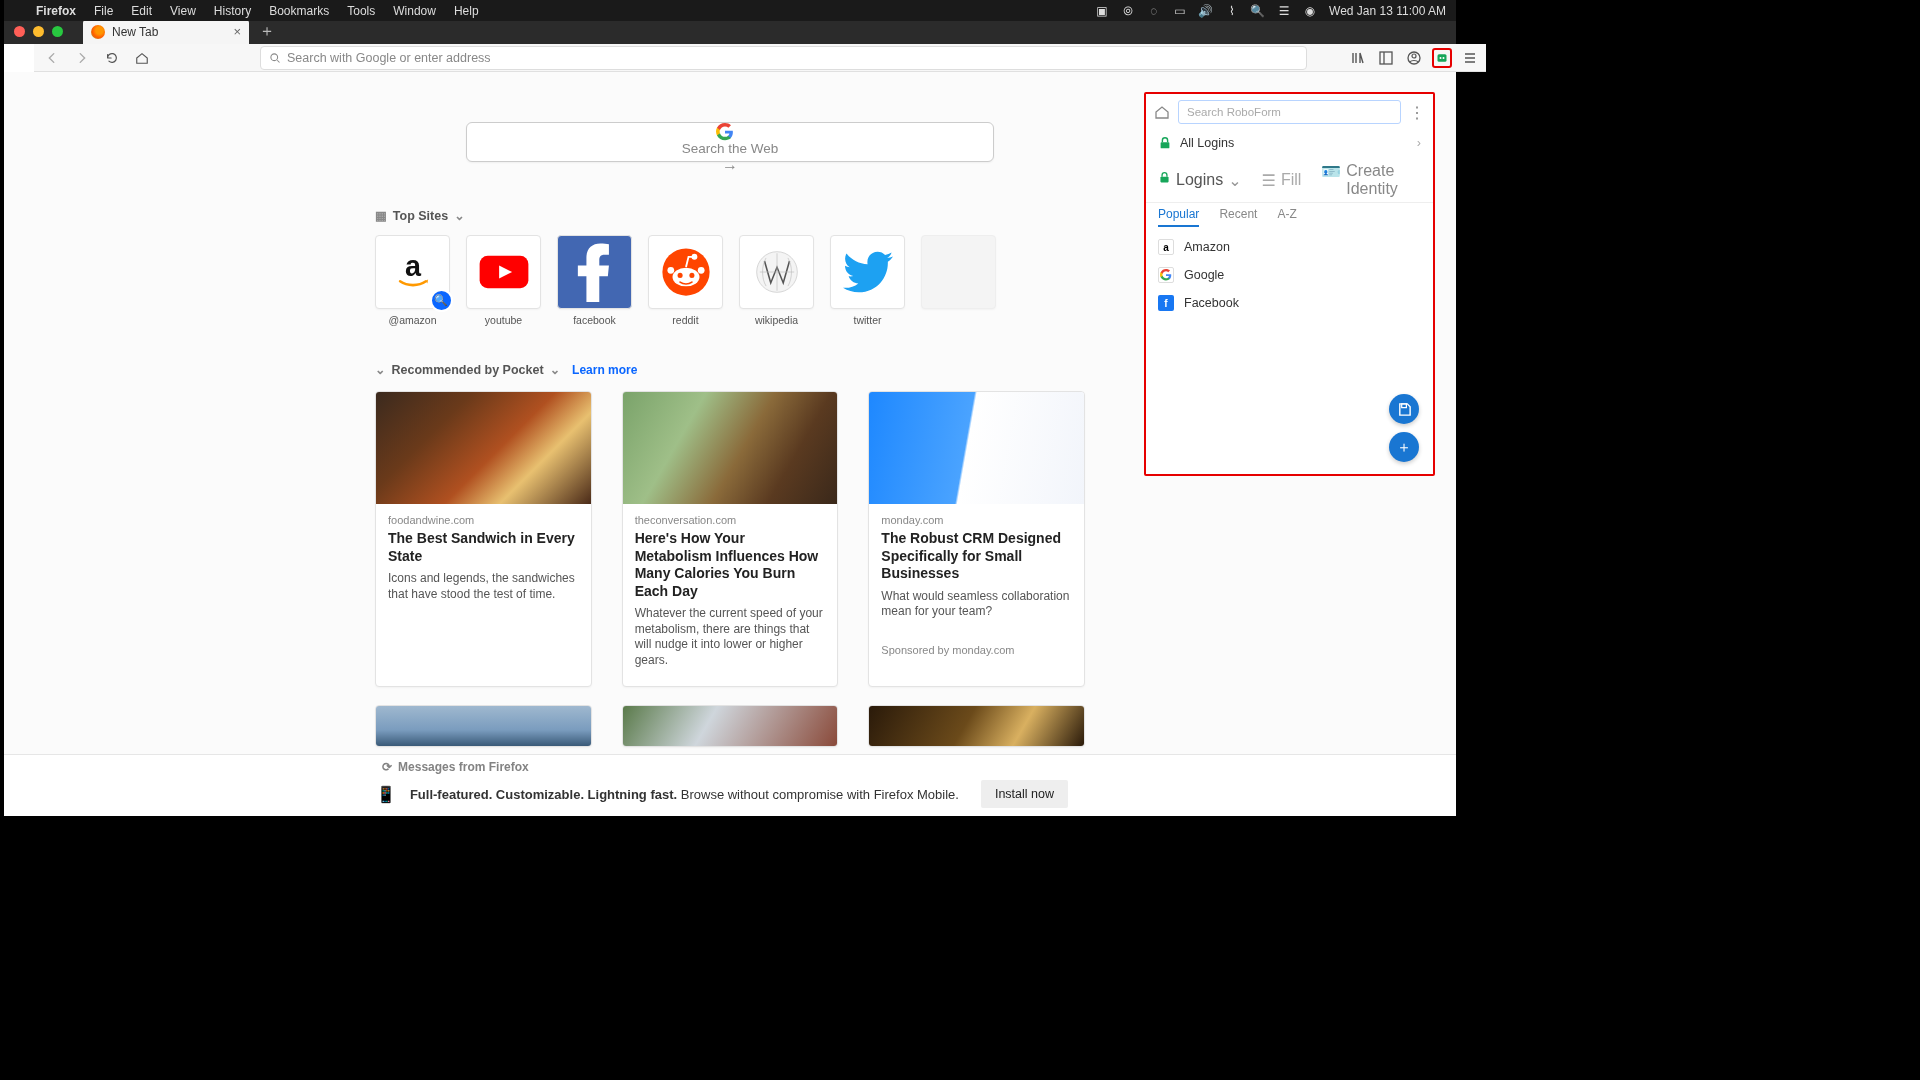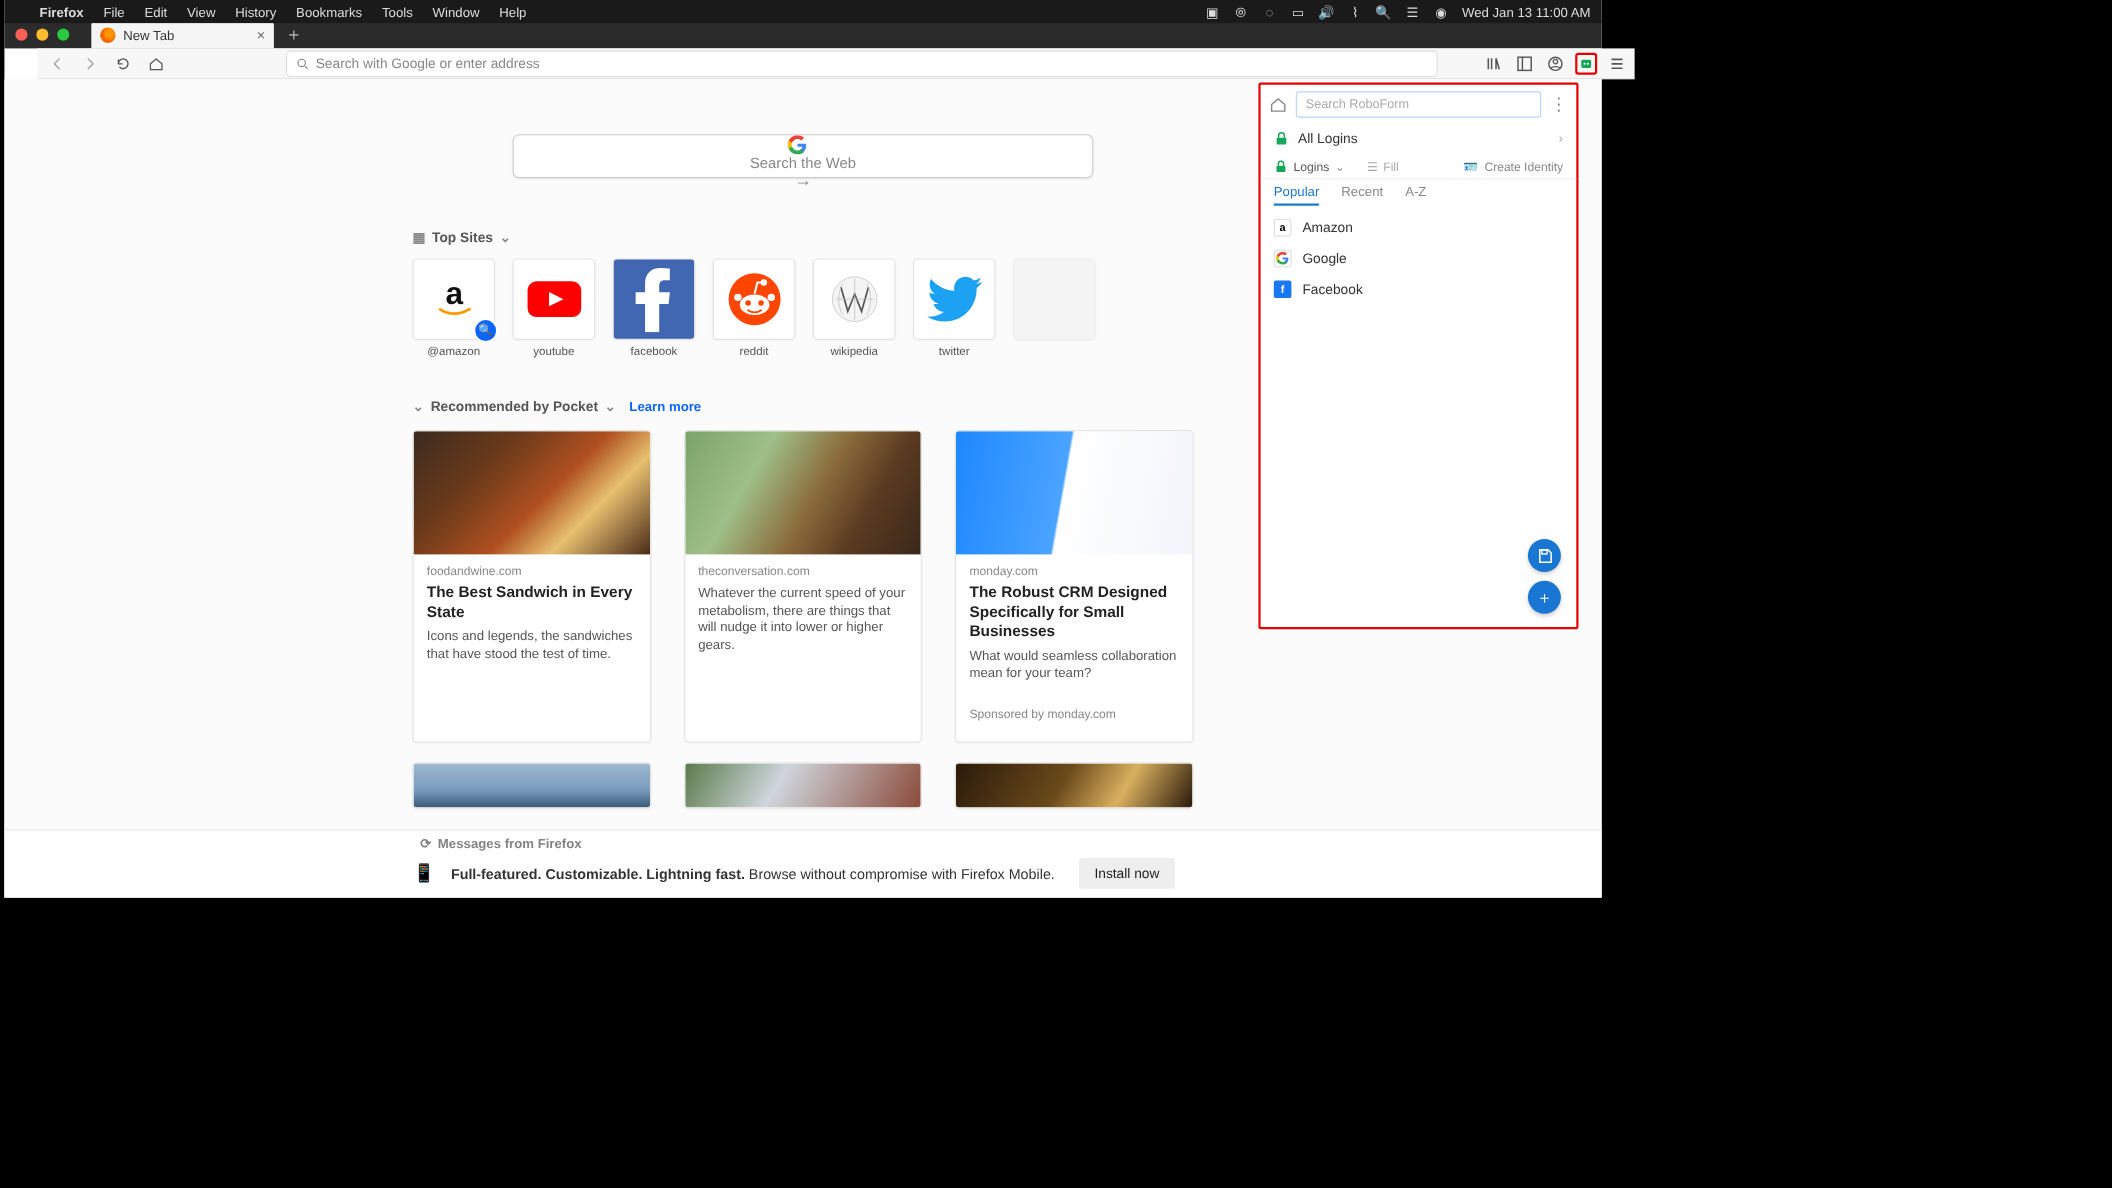--- a/index.html
+++ b/index.html
@@ -62,26 +62,26 @@
 .row2 { display: flex; gap: 30px; margin-top: 18px; }
 .row2 .card .img { height: 40px; }
 
 .msgbar { position: absolute; left: 0; right: 0; bottom: 0; height: 62px; background: #fff; border-top: 1px solid #e6e6e6; }
 .msg-hdr { font-size: 12px; color: #838383; font-weight: 600; padding: 5px 0 0 378px; display: flex; align-items: center; gap: 6px; }
 .msg-body { display: flex; align-items: center; gap: 14px; padding: 6px 0 0 372px; }
 .msg-body .txt { font-size: 13px; color: #333; }
 .msg-body .btn { background: #eee; border: none; padding: 7px 14px; font-size: 12.5px; color: #222; border-radius: 2px; cursor: pointer; margin-left: 8px; }
 
 
-.roboform { position: absolute; left: 1140px; top: 75px; width: 291px; height: 497px; background: #fff; border: 2px solid #e60000; border-radius: 2px; z-index: 50; }
+.roboform { position: absolute; left: 1140px; top: 92px; width: 291px; height: 384px; background: #fff; border: 2px solid #e60000; border-radius: 2px; z-index: 50; }
 .rf-top { display: flex; align-items: center; padding: 6px 8px; gap: 8px; }
 .rf-search { flex: 1; border: 1px solid #b8d4ff; border-radius: 3px; height: 24px; font-size: 11.5px; color: #aaa; padding: 0 8px; display: flex; align-items: center; }
 .rf-row { display: flex; align-items: center; padding: 6px 12px; font-size: 12.5px; color: #333; gap: 8px; cursor: pointer; }
 .rf-sub { display: flex; align-items: center; padding: 6px 12px 4px 12px; border-bottom: 1px solid #eee; gap: 20px; }
-.rf-sub .it { display: flex; align-items: center; gap: 5px; font-size: 11px; color: #555; cursor: pointer; }
+.rf-sub .it { display: flex; align-items: flex-start; gap: 5px; font-size: 16px; color: #555; cursor: pointer; }
 .rf-tabs { display: flex; gap: 20px; padding: 4px 12px 0 12px; font-size: 12px; color: #888; }
 .rf-tabs .active { color: #1976d2; border-bottom: 2px solid #1976d2; padding-bottom: 4px; }
 .rf-item { display: flex; align-items: center; padding: 6px 12px; gap: 10px; font-size: 12.5px; color: #333; cursor: pointer; }
 .rf-ficon { width: 16px; height: 16px; border-radius: 2px; display: inline-flex; align-items: center; justify-content: center; font-size: 10px; color: #fff; }
 .rf-fab { position: absolute; right: 14px; width: 30px; height: 30px; border-radius: 50%; background: #1976d2; color: #fff; display: flex; align-items: center; justify-content: center; font-size: 15px; cursor: pointer; box-shadow: 0 2px 4px rgba(0,0,0,0.2); }
 
 .learn { color: #0a66ff; font-size: 12px; margin-left: 6px; cursor: pointer; }
 
 svg { display: block; }
 </style>
@@ -296,20 +296,21 @@
           <div class="body">
             <div class="src">foodandwine.com</div>
             <div class="title">The Best Sandwich in Every State</div>
             <div class="desc">Icons and legends, the sandwiches that have stood the test of time.</div>
           </div>
         </div>
         <div class="card">
           <div class="img" style="background:linear-gradient(120deg,#7aa36a 0%,#9fbf88 30%,#8a6a3a 55%,#5a3a20 75%,#3a281a 100%)"></div>
           <div class="body">
             <div class="src">theconversation.com</div>
+            <div class="title">Here's How Your Metabolism Influences How Many Calories You Burn Each Day</div>
             <div class="desc">Whatever the current speed of your metabolism, there are things that will nudge it into lower or higher gears.</div>
           </div>
         </div>
         <div class="card">
           <div class="img" style="background:linear-gradient(100deg,#1e88ff 0%,#4aa3ff 45%,#ffffff 46%,#f2f5fb 100%)"></div>
           <div class="body">
             <div class="src">monday.com</div>
             <div class="title">The Robust CRM Designed Specifically for Small Businesses</div>
             <div class="desc">What would seamless collaboration mean for your team?</div>
             <div class="spons">Sponsored by monday.com</div>

